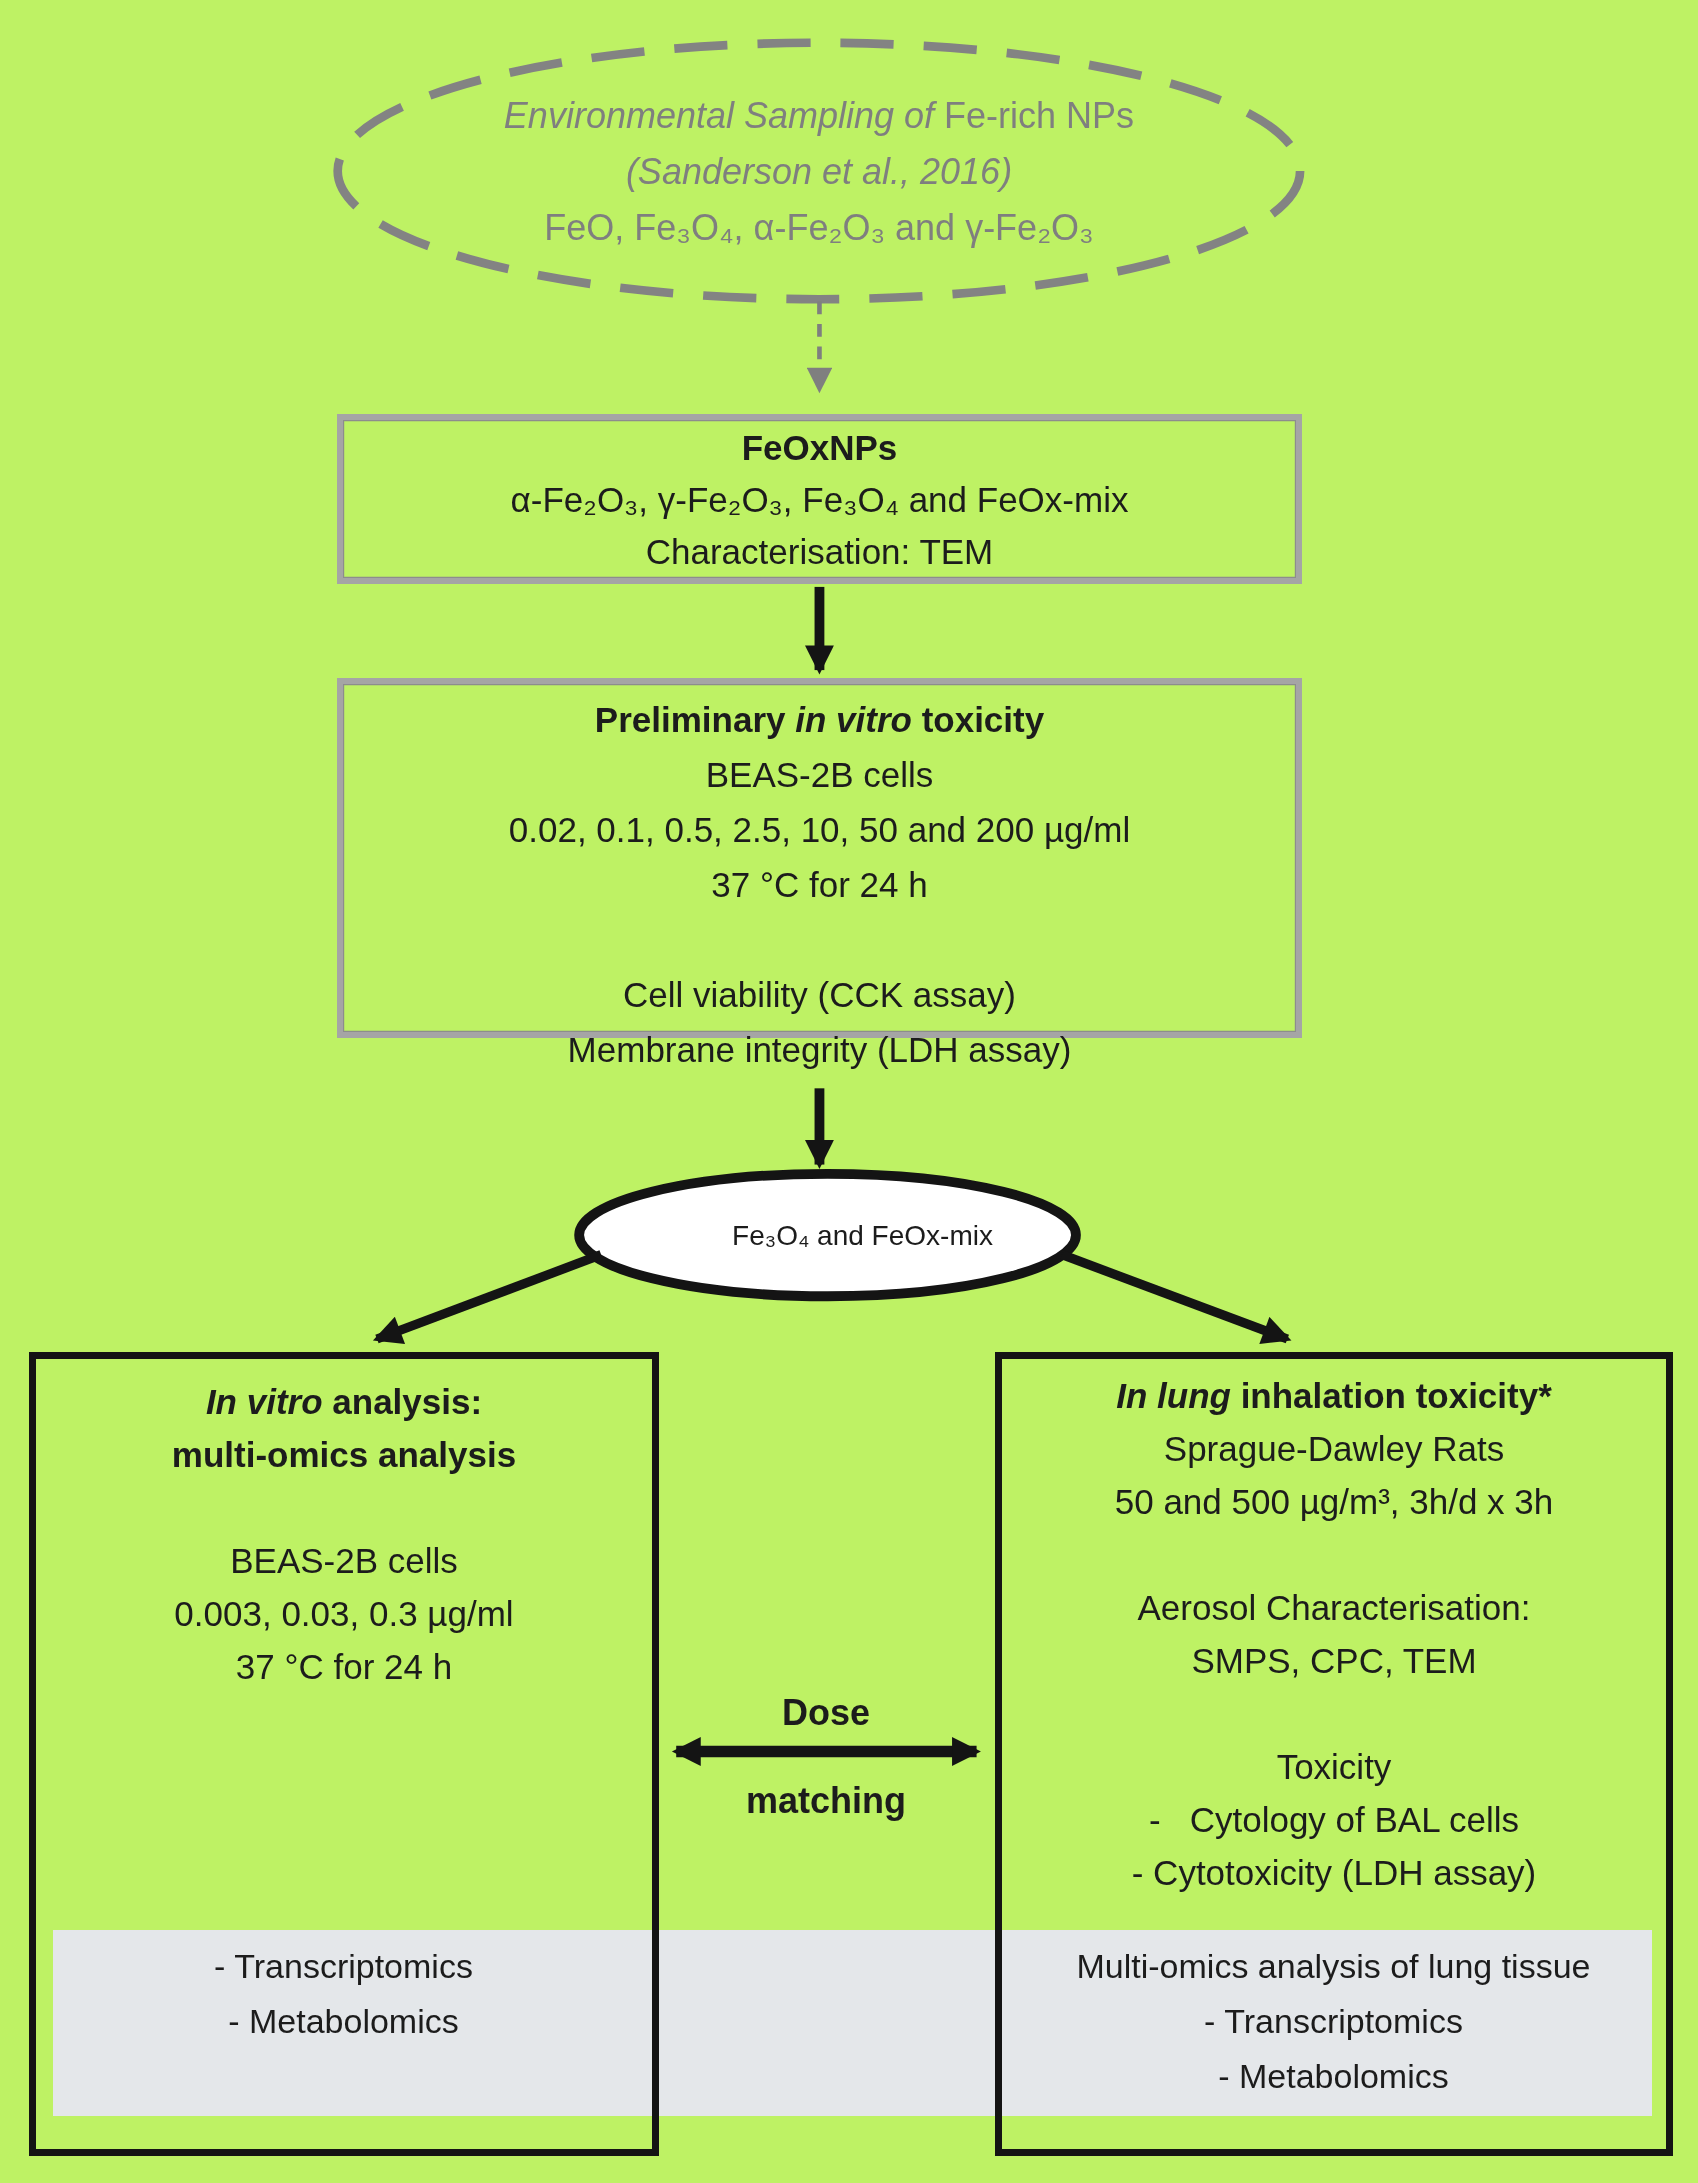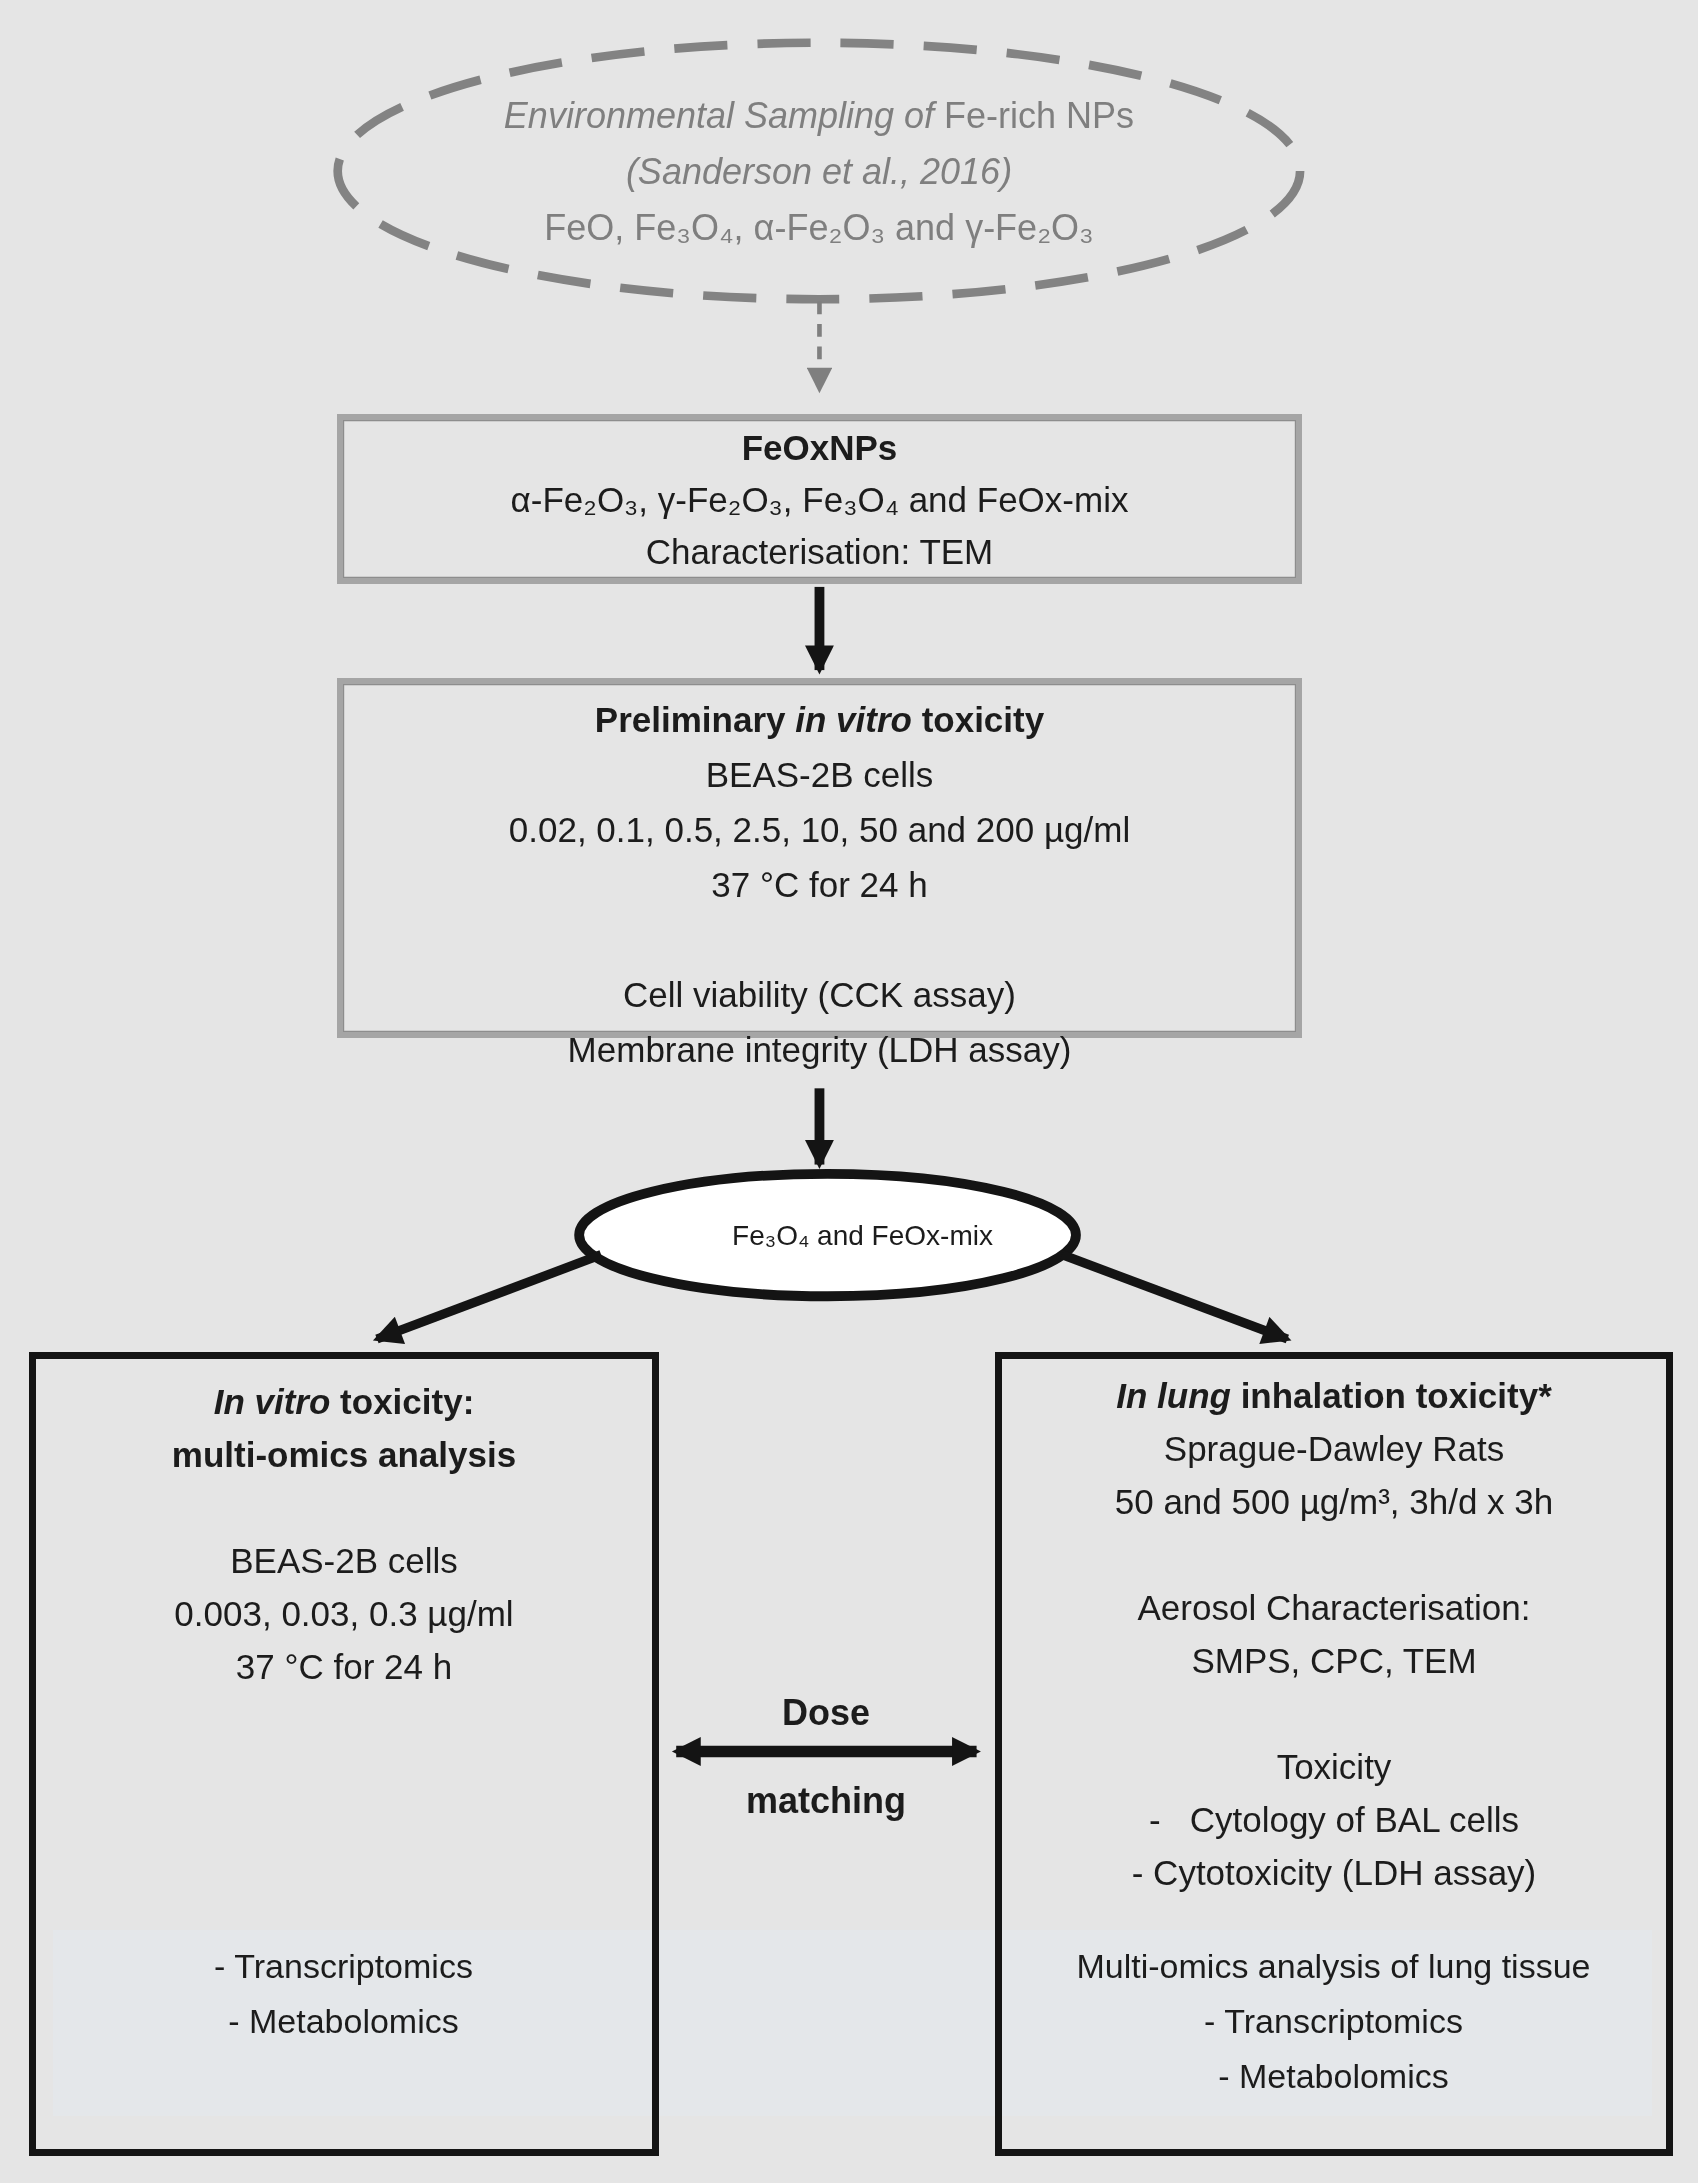--- a/index.html
+++ b/index.html
@@ -1,17 +1,17 @@
 <!DOCTYPE html>
 <html style="font-size:9.2px"><head>
 <meta charset="utf-8">
 <style>
   html,body{margin:0;padding:0;background:#ffffff;}
   .canvas{
-    position:relative;width:1699px;height:2183px;background:#e5e5e5;overflow:hidden;
+    position:relative;width:1699px;height:2183px;background:#bef264;overflow:hidden;
     font-family:"Liberation Sans","DejaVu Sans",sans-serif;color:#1c1c1c;
   }
   .it{font-style:italic;}
   .bold{font-weight:bold;}
   .line{white-space:pre-wrap;}
 
   
   .band{position:absolute;left:53px;top:1930px;width:1599px;height:186px;background:#e4e7ea;z-index:1;}
   .connectors{position:absolute;left:0;top:0;z-index:2;}
   .txtblock,.box{position:absolute;z-index:3;text-align:center;box-sizing:border-box;background:transparent;}
@@ -94,21 +94,21 @@
     <div class="line">0.02, 0.1, 0.5, 2.5, 10, 50 and 200 µg/ml</div>
     <div class="line">37 °C for 24 h</div>
     <div class="spacer"></div>
     <div class="line">Cell viability (CCK assay)</div>
     <div class="line">Membrane integrity (LDH assay)</div>
   </div>
 
   <div class="txtblock line" id="sel-label">Fe₃O₄ and FeOx-mix</div>
 
   <div class="box blackbox" id="invitro-box">
-    <div class="line bold"><span class="it">In vitro</span><span> toxicity:</span></div>
+    <div class="line bold"><span class="it">In vitro</span><span> analysis:</span></div>
     <div class="line bold">multi-omics analysis</div>
     <div class="spacer"></div>
     <div class="line">BEAS-2B cells</div>
     <div class="line">0.003, 0.03, 0.3 µg/ml</div>
     <div class="line">37 °C for 24 h</div>
   </div>
 
   <div class="box blackbox" id="invivo-box">
     <div class="line bold"><span class="it">In lung</span><span> inhalation toxicity*</span></div>
     <div class="line">Sprague-Dawley Rats</div>

